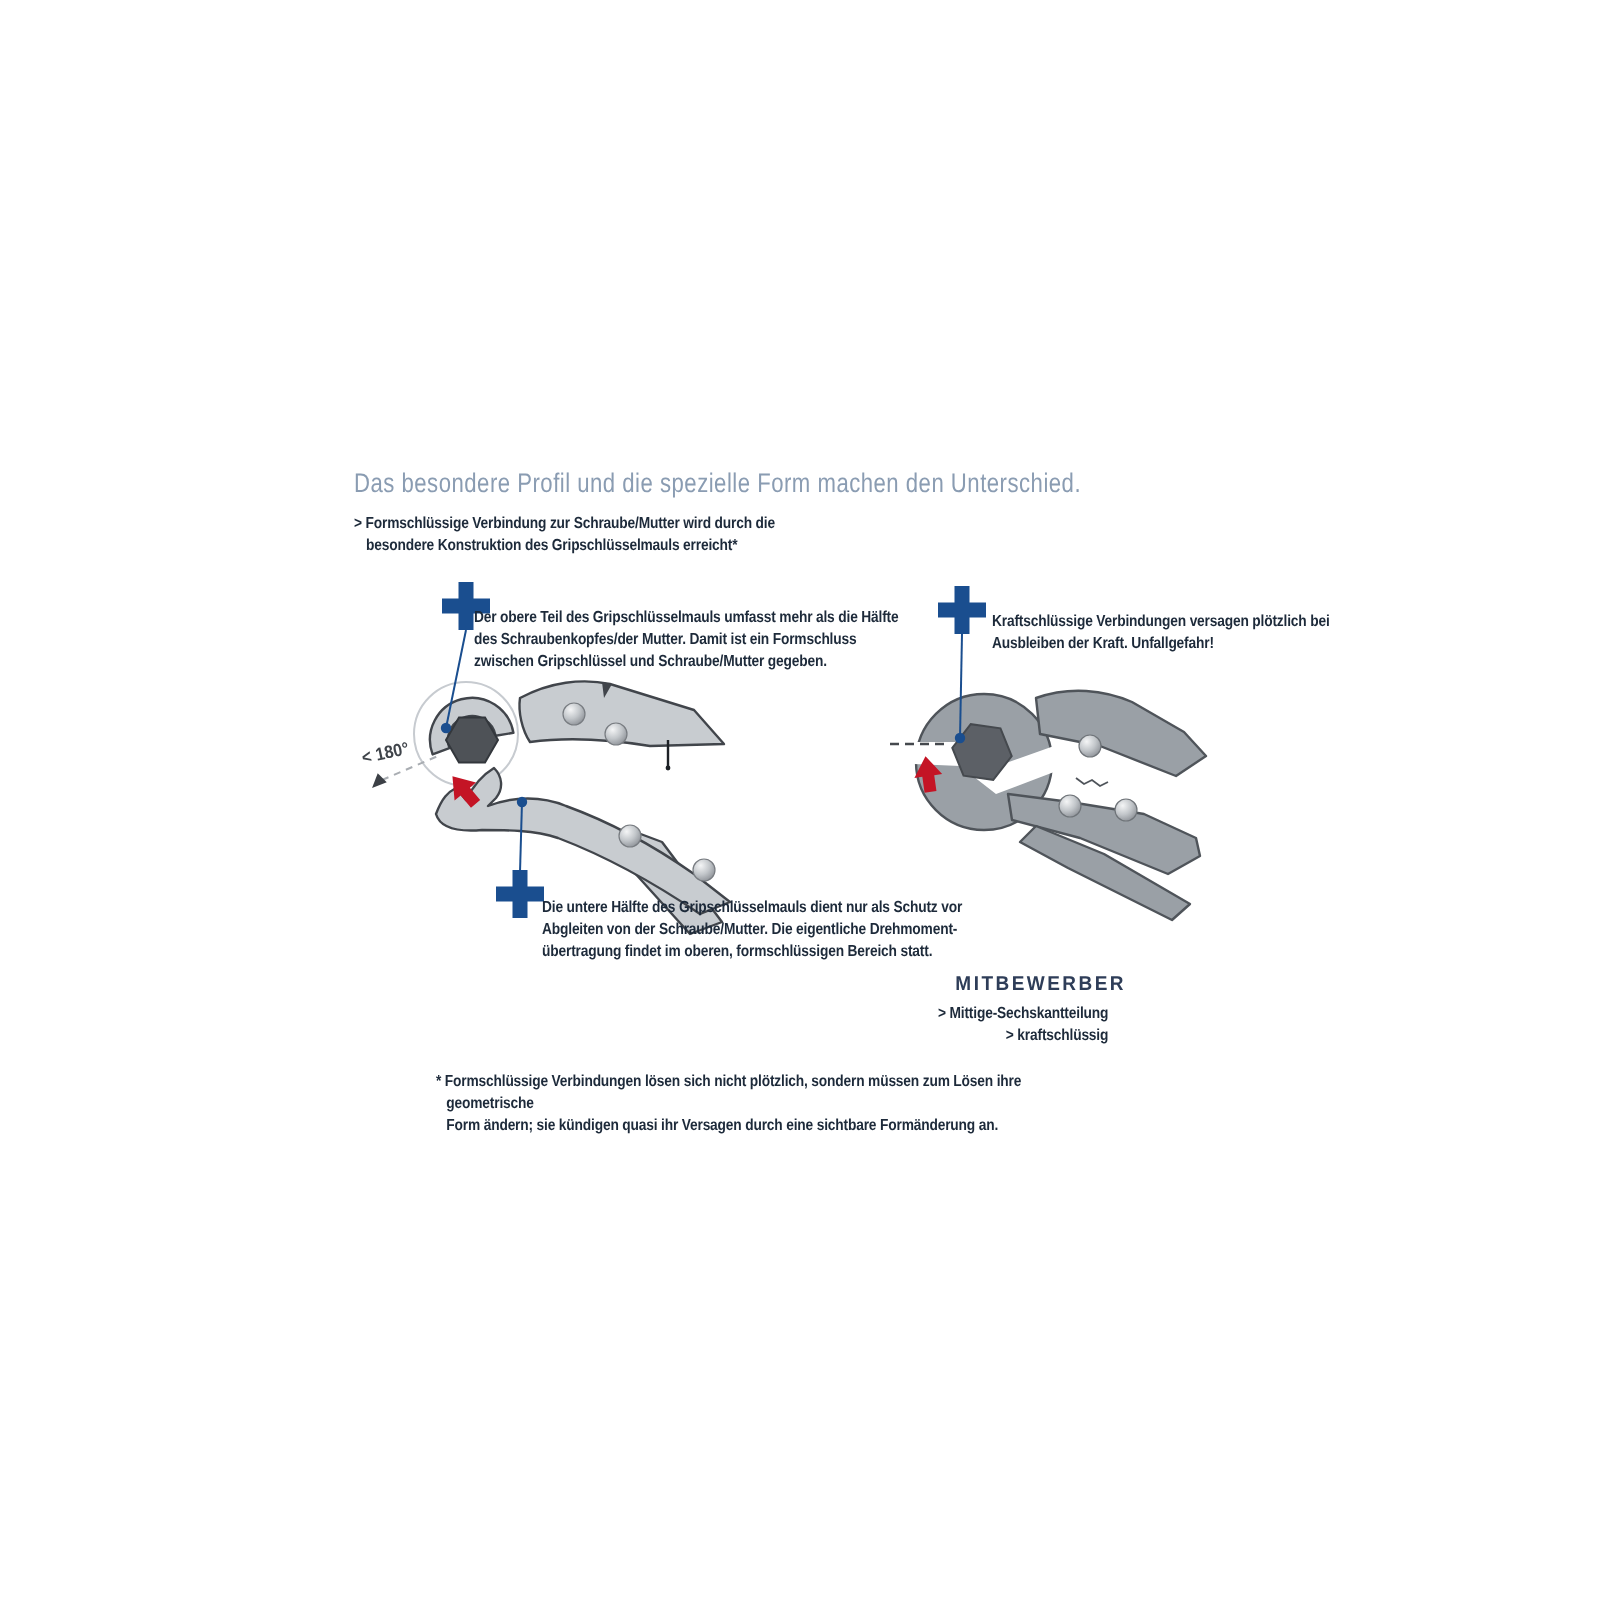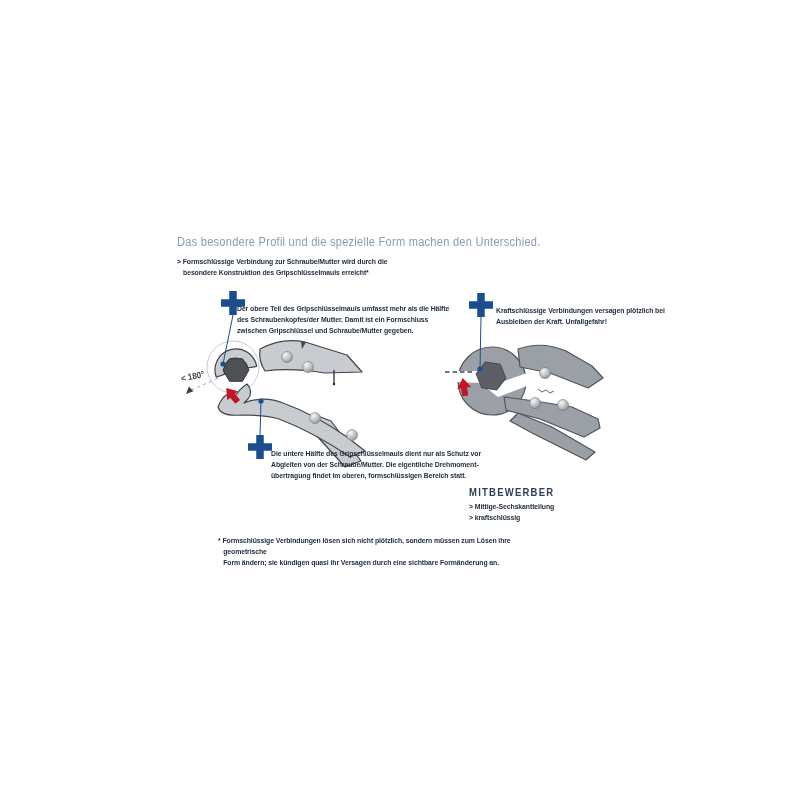--- a/index.html
+++ b/index.html
@@ -115,21 +115,21 @@
 
   <div class="abs body-txt" style="left:237px;top:303px;width:250px;">Der obere Teil des Gripschlüsselmauls umfasst mehr als die Hälfte
 des Schraubenkopfes/der Mutter. Damit ist ein Formschluss
 zwischen Gripschlüssel und Schraube/Mutter gegeben.</div>
   <div class="abs body-txt" style="left:496px;top:305px;width:200px;">Kraftschlüssige Verbindungen versagen plötzlich bei
 Ausbleiben der Kraft. Unfallgefahr!</div>
   <div class="abs body-txt" style="left:271px;top:448px;width:250px;">Die untere Hälfte des Gripschlüsselmauls dient nur als Schutz vor
 Abgleiten von der Schraube/Mutter. Die eigentliche Drehmoment-
 übertragung findet im oberen, formschlüssigen Bereich statt.</div>
 
-  <div class="abs" style="left:469px;top:487px;">
+  <div class="abs" style="left:469px;top:487px;text-align:right;">
     <div class="brand">MITBEWERBER</div>
     <div class="feature">&gt; Mittige-Sechskantteilung</div>
     <div class="feature">&gt; kraftschlüssig</div>
   </div>
 
   <div class="abs body-txt hang6" style="left:218px;top:535px;width:340px;">* Formschlüssige Verbindungen lösen sich nicht plötzlich, sondern müssen zum Lösen ihre geometrische
 Form ändern; sie kündigen quasi ihr Versagen durch eine sichtbare Formänderung an.</div>
 
 </div>
 

